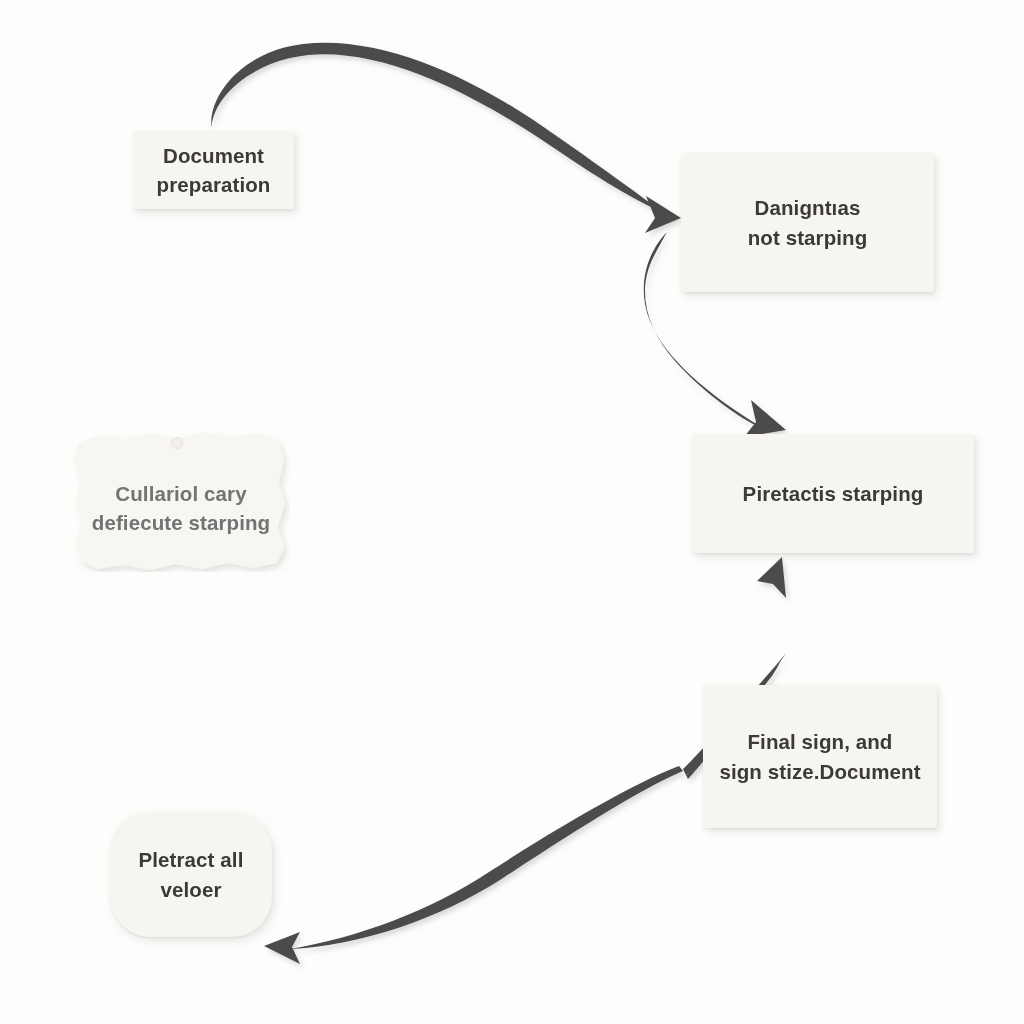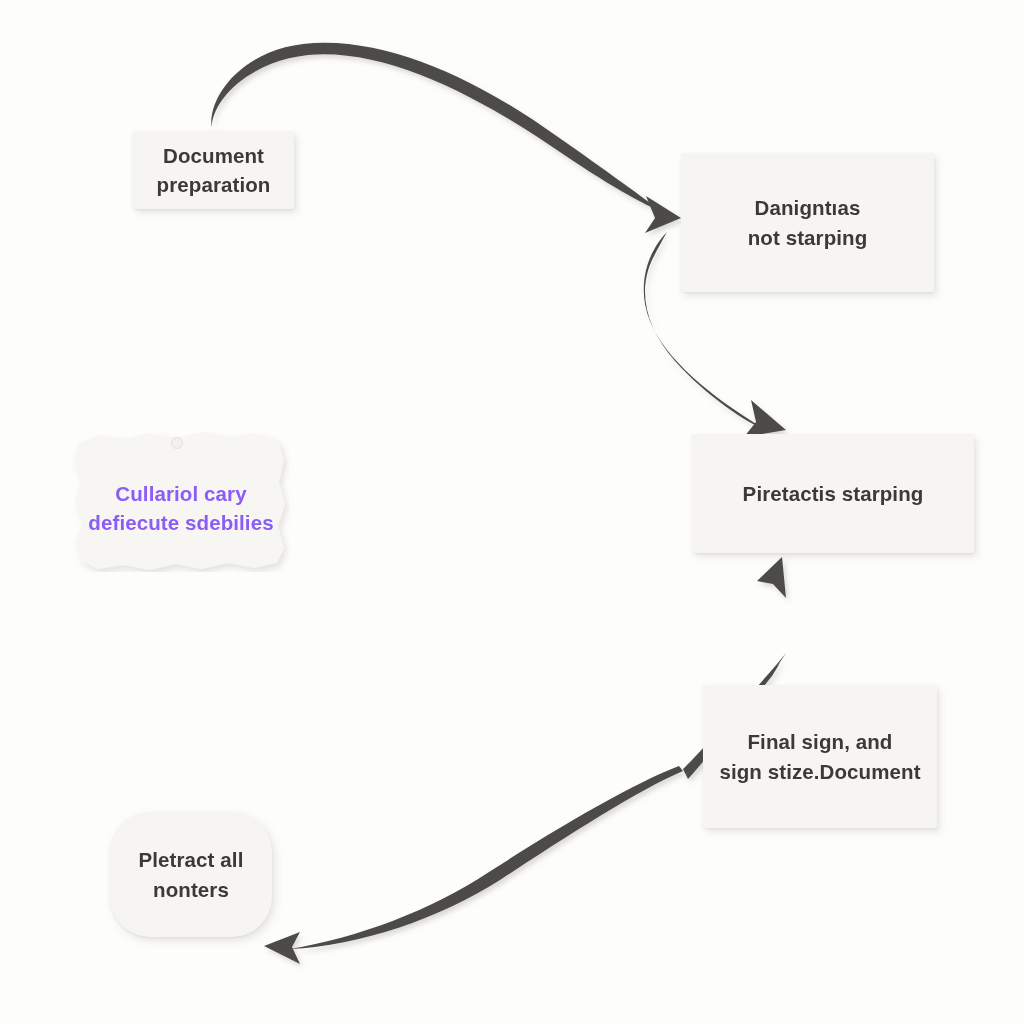--- a/index.html
+++ b/index.html
@@ -63,21 +63,21 @@
     width: 100%;
     height: 100%;
     left: 0;
     top: 0;
   }
   .torn-label {
     position: relative;
     z-index: 2;
     width: 100%;
     text-align: center;
-    color: #8b5cf6;
+    color: #737373;
     font-size: 20.5px;
     line-height: 1.42;
     padding-top: 14px;
   }
   .node-line {
     display: block;
     white-space: nowrap;
   }
 </style>
 </head>
@@ -161,37 +161,37 @@
       </defs>
       <path d="M 7 13
                L 28 5 L 52 9 L 78 3 L 104 8 L 131 2 L 158 7 L 184 3 L 206 10
                L 212 30 L 207 52 L 213 74 L 206 96 L 212 118 L 205 133
                L 182 138 L 156 133 L 130 139 L 104 134 L 78 140 L 52 135 L 26 139 L 9 131
                L 4 112 L 10 92 L 3 72 L 9 50 L 2 30 Z" fill="#f8f6f3" filter="url(#tornshadow)"></path>
       <circle cx="105" cy="13" r="5.5" fill="#f2efec" stroke="#e6e2dd" stroke-width="1"></circle>
     </svg>
     <div class="torn-label">
       <span class="node-line">Cullariol cary</span>
-      <span class="node-line">defiecute sdebilies</span>
+      <span class="node-line">defiecute starping</span>
     </div>
   </div>
 
   <div class="node node-rect" style="left:692px; top:434px; width:282px; height:119px;">
     <div>
       <span class="node-line">Piretactis starping</span>
     </div>
   </div>
 
   <div class="node node-rect" style="left:703px; top:685px; width:234px; height:143px;">
     <div>
       <span class="node-line">Final sign, and</span>
       <span class="node-line">sign stize.Document</span>
     </div>
   </div>
 
   <div class="node node-round" style="left:110px; top:812px; width:162px; height:125px;">
     <div>
       <span class="node-line">Pletract all</span>
-      <span class="node-line">nonters</span>
+      <span class="node-line">veloer</span>
     </div>
   </div>
 
 </div>
 
 </body></html>

